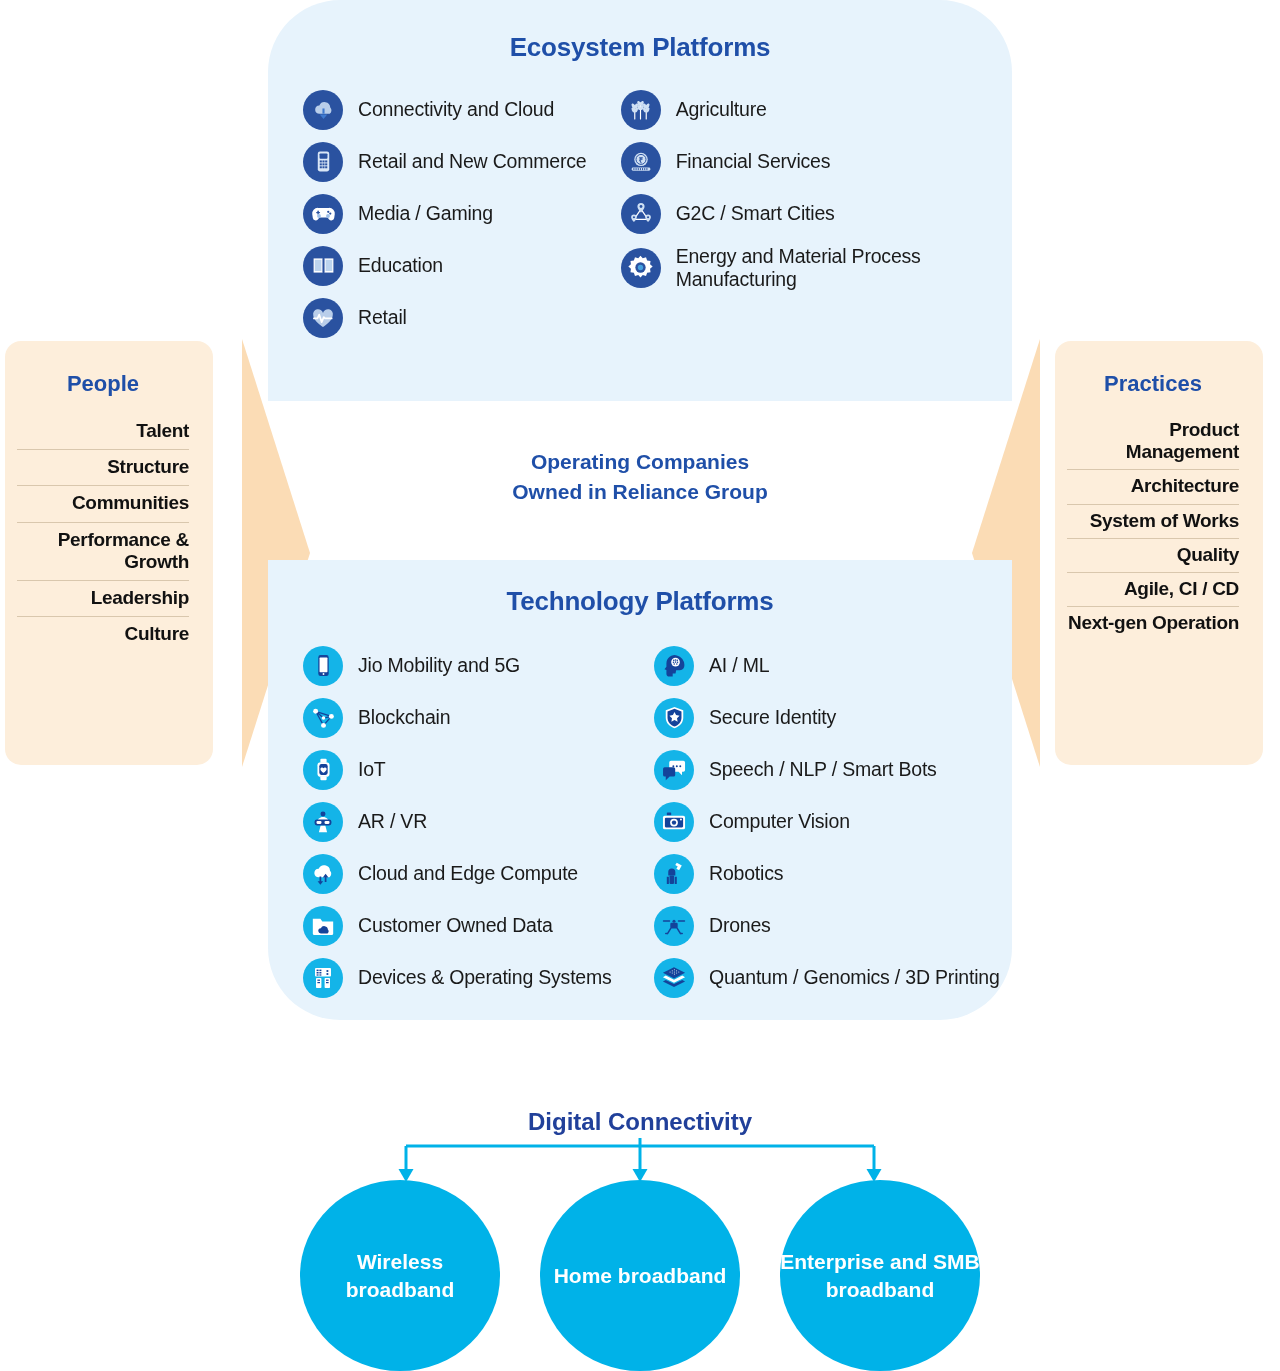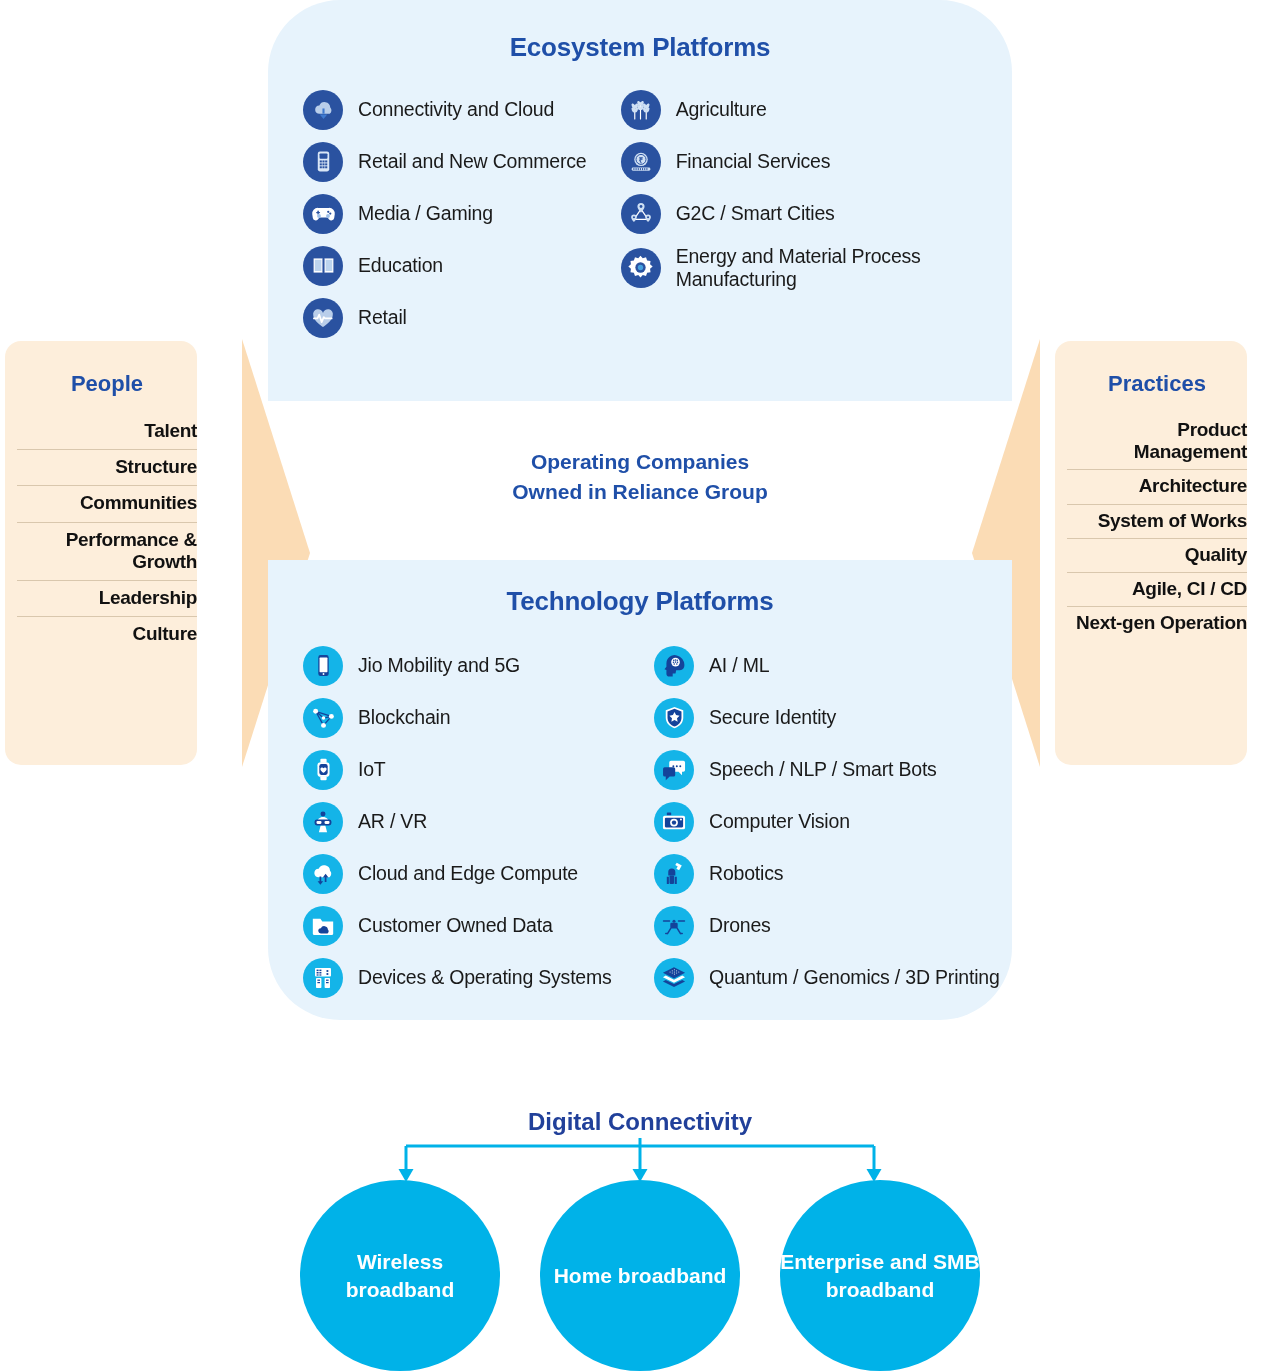--- a/index.html
+++ b/index.html
@@ -79,24 +79,24 @@
     font-weight: bold;
     font-size: 21px;
     line-height: 1.42;
     margin-top: 7px;
   }
 
   
   .side-panel {
     position: absolute;
     top: 341px;
-    width: 192px; height: 424px;
+    width: 208px; height: 424px;
     background: #fdeedb;
     border-radius: 16px;
-    padding: 30px 0 0 12px;
+    padding: 30px 24px 0 12px;
   }
   #people-panel { left: 5px; }
   #practices-panel { left: 1055px; }
 
   .side-title {
     text-align: center;
     color: #1f4fa8;
     font-weight: bold;
     font-size: 22px;
     margin-bottom: 17px;

